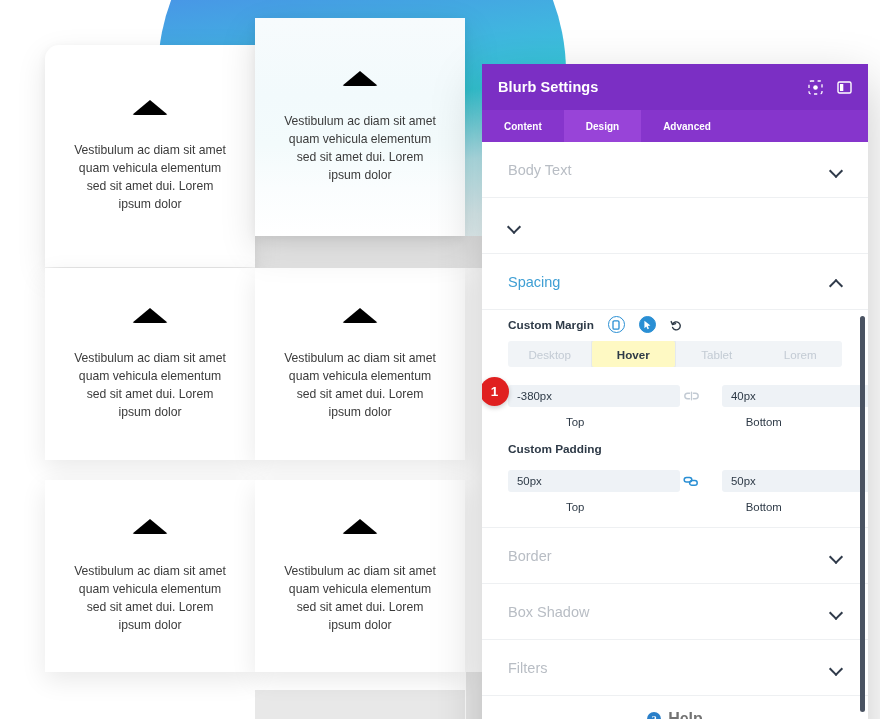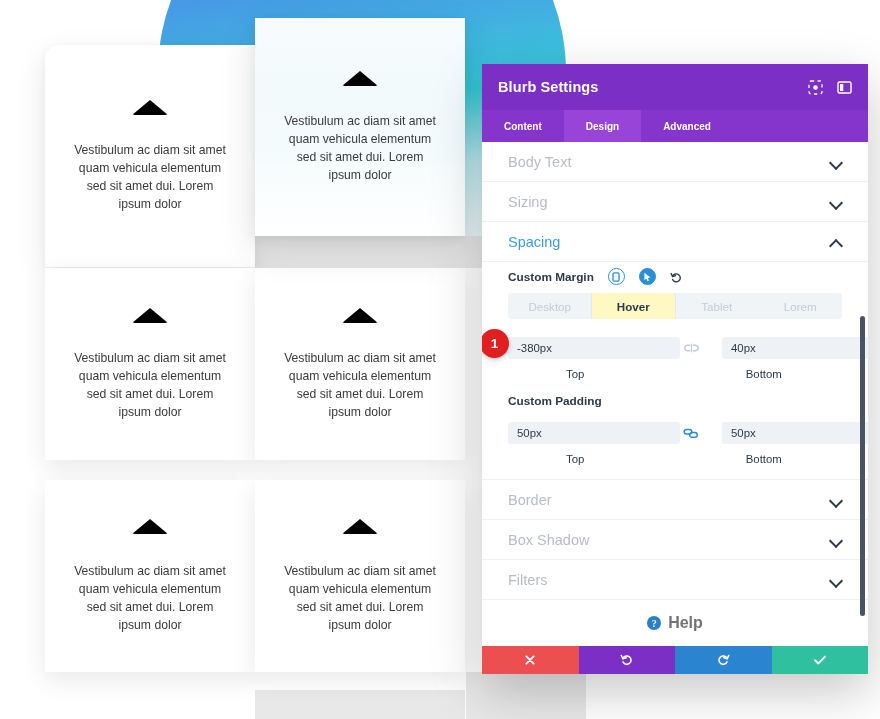--- a/index.html
+++ b/index.html
@@ -165,21 +165,21 @@
   }
   .modal-tab.active { background: #9844d8; }
 
   .modal-body {
     background: #ffffff;
     position: relative;
     overflow: hidden;
   }
 
   .accordion-row {
-    height: 40px;
+    height: 56px;
     border-bottom: 1px solid #eef0f2;
     display: flex;
     align-items: center;
     padding: 0 26px 0 26px;
     box-sizing: border-box;
     cursor: pointer;
   }
   .accordion-row .acc-label {
     flex: 1;
     font-size: 14.5px;
@@ -454,21 +454,20 @@
     </div>
 
     <div class="modal-body">
 
       <div class="accordion-row">
         <div class="acc-label">Body Text</div>
         <div class="chev"></div>
       </div>
 
       <div class="accordion-row">
-        <div class="acc-label">Sizing</div>
         <div class="chev"></div>
       </div>
 
       <div class="accordion-row open">
         <div class="acc-label">Spacing</div>
         <div class="chev up"></div>
       </div>
 
       <div class="spacing-section">
 

